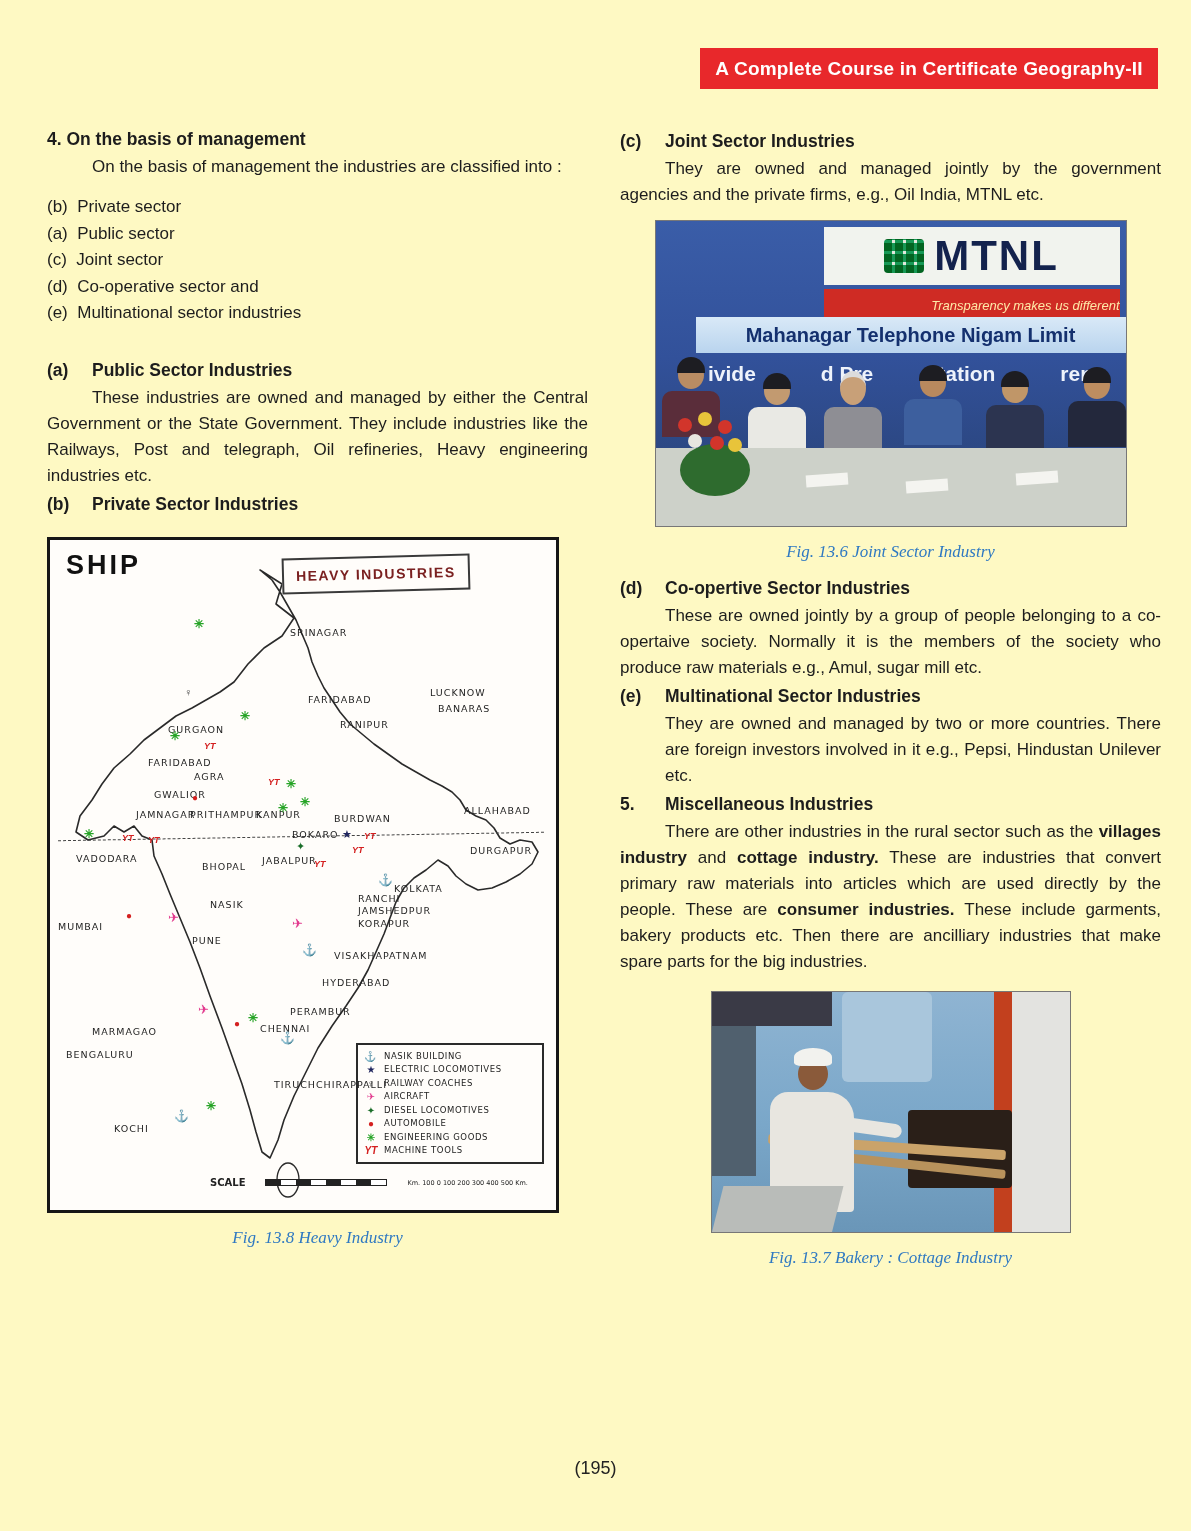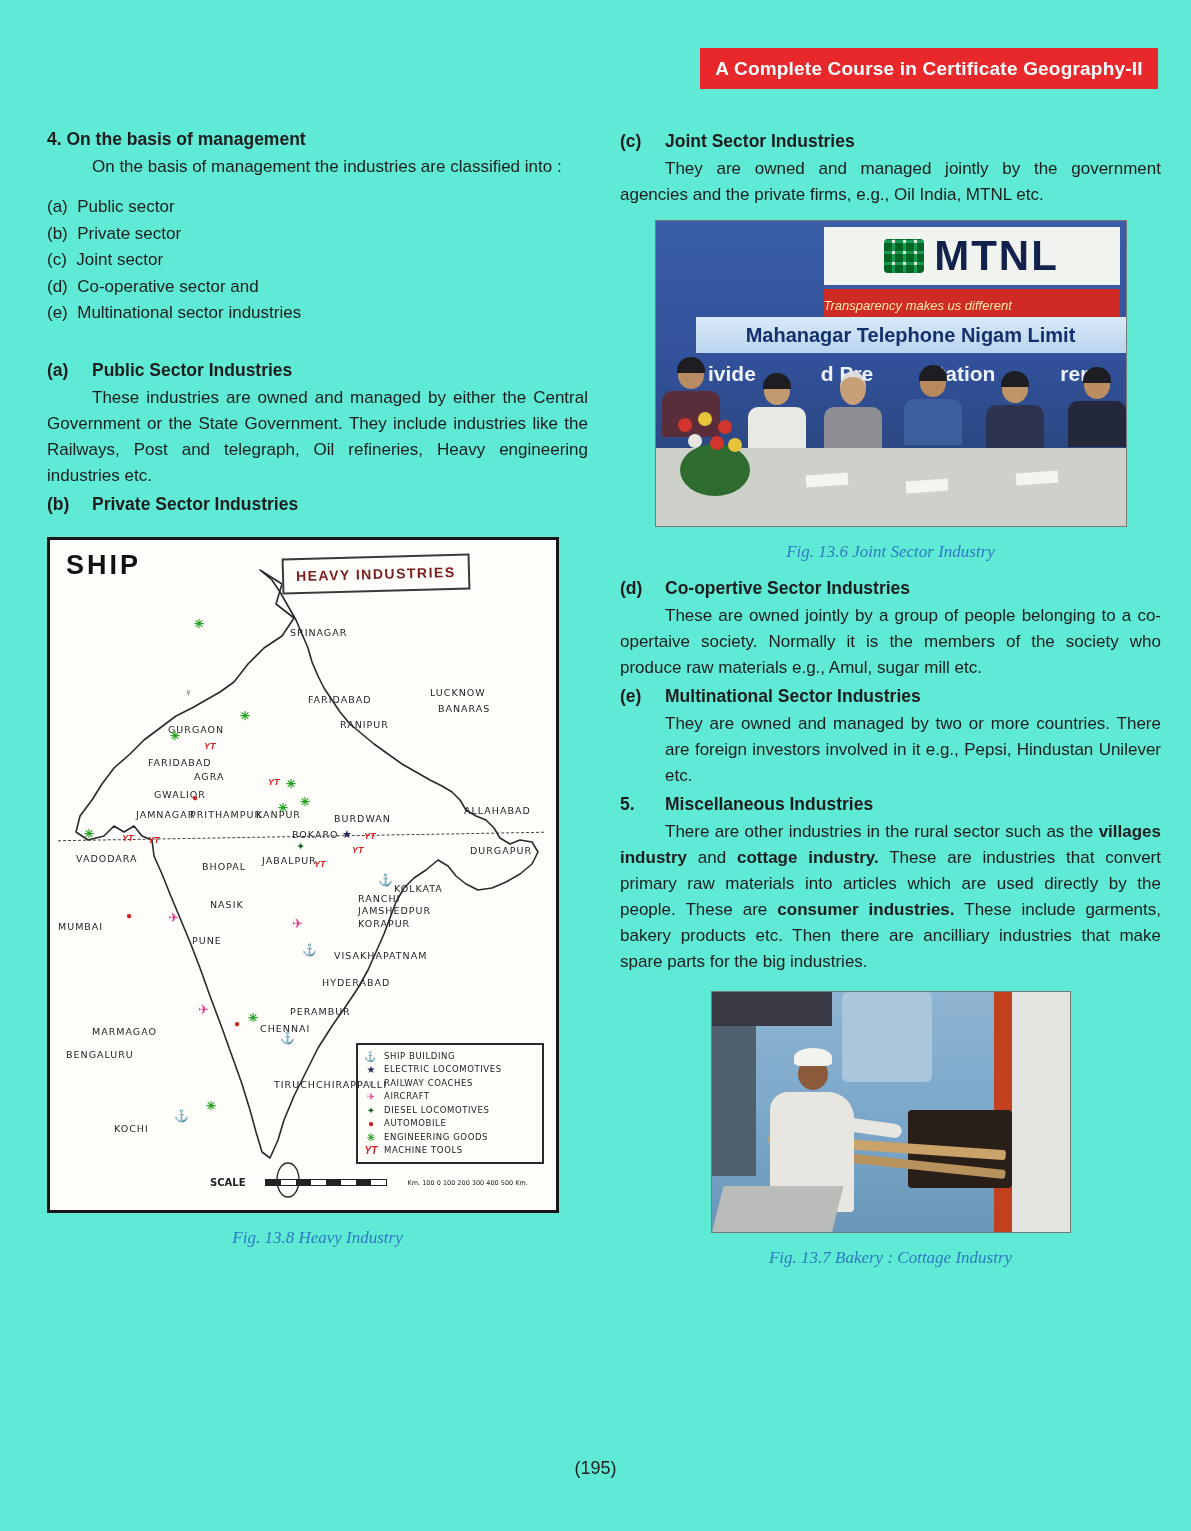--- a/index.html
+++ b/index.html
@@ -1,16 +1,16 @@
 <!DOCTYPE html>
 <html><head>
 <meta charset="utf-8">
 <style>
   html,body{margin:0;padding:0;background:#ffffff;}
-  .page{position:relative;width:1191px;height:1531px;background:#5eead4;
+  .page{position:relative;width:1191px;height:1531px;background:#fef9c3;
         font-family:"Liberation Sans",sans-serif;color:#1d1d1d;overflow:hidden;}
 
   
   .banner{position:absolute;left:700px;top:48px;width:458px;height:41px;background:#e8282b;
           display:flex;align-items:center;justify-content:center;}
   .banner span{color:#ffffff;font-weight:bold;font-size:19px;letter-spacing:.2px;}
 
   
   .columns{position:absolute;left:47px;top:126px;width:1114px;display:flex;gap:32px;}
   .col{width:541px;font-size:17px;line-height:26px;}
@@ -63,21 +63,21 @@
               background:linear-gradient(180deg,#3a5da8 0%,#32519a 45%,#274071 100%);
               overflow:hidden;border:1px solid #777;}
   .mtnl-panel{position:absolute;left:168px;top:6px;width:296px;height:58px;background:#f1f3ee;
               display:flex;align-items:center;justify-content:center;gap:10px;}
   .mtnl-grid{width:40px;height:34px;background:
      repeating-linear-gradient(90deg,#18a05c 0 8px,#f1f3ee 8px 11px),
      repeating-linear-gradient(0deg,#18a05c 0 8px,#f1f3ee 8px 11px);
      background-blend-mode:multiply;border-radius:4px;}
   .mtnl-word{font-size:42px;font-weight:bold;color:#13224d;letter-spacing:2px;}
   .mtnl-tag{position:absolute;left:168px;top:68px;width:296px;height:34px;background:#cf2b24;
-            display:flex;align-items:center;justify-content:flex-start;}
+            display:flex;align-items:center;justify-content:flex-end;}
   .mtnl-tag span{color:#ffe9a8;font-style:italic;font-size:13px;}
   .mtnl-band1{position:absolute;left:40px;top:96px;right:0;height:36px;
               background:linear-gradient(180deg,#d9e9f7,#b9d4ee);display:flex;align-items:center;justify-content:center;}
   .mtnl-band1 span{color:#14306e;font-weight:bold;font-size:20px;white-space:nowrap;}
   .mtnl-band2{position:absolute;left:20px;top:138px;right:0;height:30px;display:flex;align-items:center;
               justify-content:space-around;}
   .mtnl-band2 span{color:#eef3fb;font-weight:bold;font-size:21px;}
   .mtnl-table{position:absolute;left:0;bottom:0;width:100%;height:78px;background:#cdd1c9;}
   .mtnl-paper{position:absolute;width:42px;height:12px;background:#f4f4f0;transform:rotate(-4deg);}
   .person{position:absolute;}
@@ -118,22 +118,22 @@
   <div class="banner">
     <span>A Complete Course in Certificate Geography-II</span>
   </div>
 
   <div class="columns">
 
     <div class="col">
       <div class="h1">4. On the basis of management</div>
       <p class="indent-first">On the basis of management the industries are classified into :</p>
       <ul class="plain">
+          <li>(b)  Private sector</li>
           <li>(a)  Public sector</li>
-          <li>(b)  Private sector</li>
           <li>(c)  Joint sector</li>
           <li>(d)  Co-operative sector and</li>
           <li>(e)  Multinational sector industries</li>
         </ul>
 
       <div class="gap8"></div>
       <div class="hrow">
         <span class="hlabel">(a)</span>
         <span>Public Sector Industries</span>
       </div>
@@ -162,21 +162,21 @@
             <ellipse cx="238" cy="640" rx="11" ry="17" fill="none" stroke="#2a2a2a" stroke-width="1.4"></ellipse>
           </svg>
           <div class="tropic"></div>
           <div class="map-country">SHIP</div>
           <div class="map-title-box">HEAVY INDUSTRIES</div>
 
           <div class="legend">
             <ul>
                 <li>
                   <span class="legend-glyph mk-ship">⚓</span>
-                  <span class="legend-text">SHIP BUILDING</span>
+                  <span class="legend-text">NASIK BUILDING</span>
                 </li>
                 <li>
                   <span class="legend-glyph mk-eloco">★</span>
                   <span class="legend-text">ELECTRIC LOCOMOTIVES</span>
                 </li>
                 <li>
                   <span class="legend-glyph mk-coach">♀</span>
                   <span class="legend-text">RAILWAY COACHES</span>
                 </li>
                 <li>

